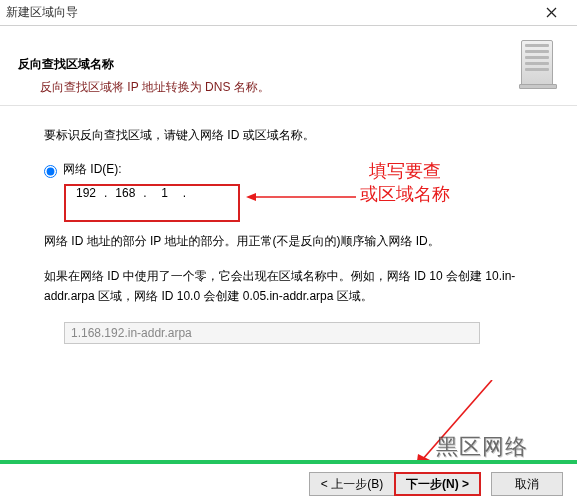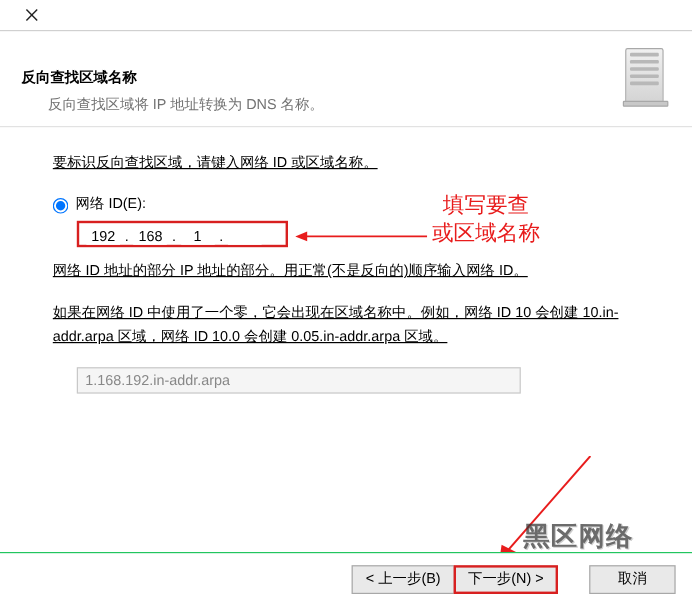--- a/index.html
+++ b/index.html
@@ -45,21 +45,21 @@
   }
   .header .h-title {
     font-weight: bold;
     font-size: 12px;
     color: #000;
     margin-top: 16px;
   }
   .header .h-sub {
     margin: 6px 0 0 22px;
     font-size: 12px;
-    color: #737373;
+    color: #7f1d1d;
   }
   .server-icon {
     position: absolute;
     right: 22px;
     top: 14px;
     width: 36px;
     height: 58px;
   }
   .server-icon .box {
     width: 32px;
@@ -72,59 +72,59 @@
   }
   .server-icon .slot { height:3px; background:#b8b8b8; margin:3px 3px; border-radius:1px; }
   .server-icon .base {
     position:absolute; bottom:-4px; left:-3px; width:38px; height:5px;
     background:#c8c8c8; border:1px solid #a8a8a8; border-radius:1px;
   }
   .content {
     padding: 20px 44px 0 44px;
     position: relative;
   }
-  .content p { margin: 0 0 16px 0; line-height: 1.6; color: #000; text-decoration: underline; }
+  .content p { margin: 0 0 16px 0; line-height: 1.6; color: #000; }
   .radio-row {
     display: flex;
     align-items: flex-end;
     margin: 4px 0;
   }
   .radio-row input[type=radio] {
     margin: 0 6px 0 0;
     width: 13px; height: 13px;
   }
   .ip-box {
     margin: 6px 0 10px 20px;
     width: 176px;
-    height: 22px;
+    height: 38px;
     border: 2px solid #d82020;
     background: #fff;
     display: flex;
-    align-items: flex-end;
+    align-items: flex-start;
     padding: 0 6px;
     font-size: 12px;
   }
   .ip-box input {
     border: none;
     outline: none;
     font-size: 12px;
     width: 28px;
     text-align: center;
     font-family: inherit;
     padding: 0;
   }
   .ip-box .dot { padding: 0 4px; }
   .help-text {
     margin: 0 0 26px 20px;
     white-space: nowrap;
     line-height: 1.6;
   }
   .zone-box {
     margin: 6px 0 0 20px;
-    width: 370px;
+    width: 416px;
     height: 22px;
     border: 1px solid #c8c8c8;
     background: #f5f5f5;
     color: #888;
     padding: 2px 6px;
     font-size: 12px;
     display: flex;
     align-items: center;
   }
   .annot-arrow1 {
@@ -161,33 +161,33 @@
     width: 170px;
     height: 42px;
     opacity: 0.72;
     pointer-events: none;
     display: flex;
     align-items: center;
     justify-content: center;
   }
   .watermark .wm {
     font-size: 22px;
-    font-weight: 700;
+    font-weight: 400;
     color: #333;
     text-shadow: 1px 1px 0 #bbb;
     letter-spacing: 1px;
     font-family: "SimHei", Arial, sans-serif;
   }
   .footer {
     position: absolute;
     bottom: 0;
     left: 0;
     right: 0;
     height: 44px;
-    border-top: 1px solid #22c55e;
+    border-top: 4px solid #22c55e;
     display: flex;
     align-items: center;
     justify-content: flex-end;
     padding: 0 14px;
     background: #fff;
     gap: 0;
   }
   .btn {
     height: 24px;
     min-width: 86px;
@@ -195,27 +195,28 @@
     background: #e9e9e9;
     font-size: 12px;
     font-family: inherit;
     padding: 0 10px;
     display: inline-flex;
     align-items: center;
     justify-content: center;
     cursor: pointer;
   }
   .btn + .btn { margin-left: -1px; }
-  .btn.next { border: 2px solid #d82020; }
-  .btn.cancel { margin-left: 26px; min-width: 72px; }
+  .btn.next { border: 2px solid #d82020; font-weight: bold; }
+  .btn.cancel { margin-left: 10px; min-width: 72px; }
 </style>
 </head>
 <body>
 
 <div class="titlebar">
+  <span class="title">新建区域向导</span>
   <div class="close-btn">
     <svg width="11" height="11" viewBox="0 0 11 11">
       <line x1="1" y1="1" x2="10" y2="10" stroke="#222" stroke-width="1.2"></line>
       <line x1="10" y1="1" x2="1" y2="10" stroke="#222" stroke-width="1.2"></line>
     </svg>
   </div>
 </div>
 
 <div class="header">
   <div class="h-title">反向查找区域名称</div>

